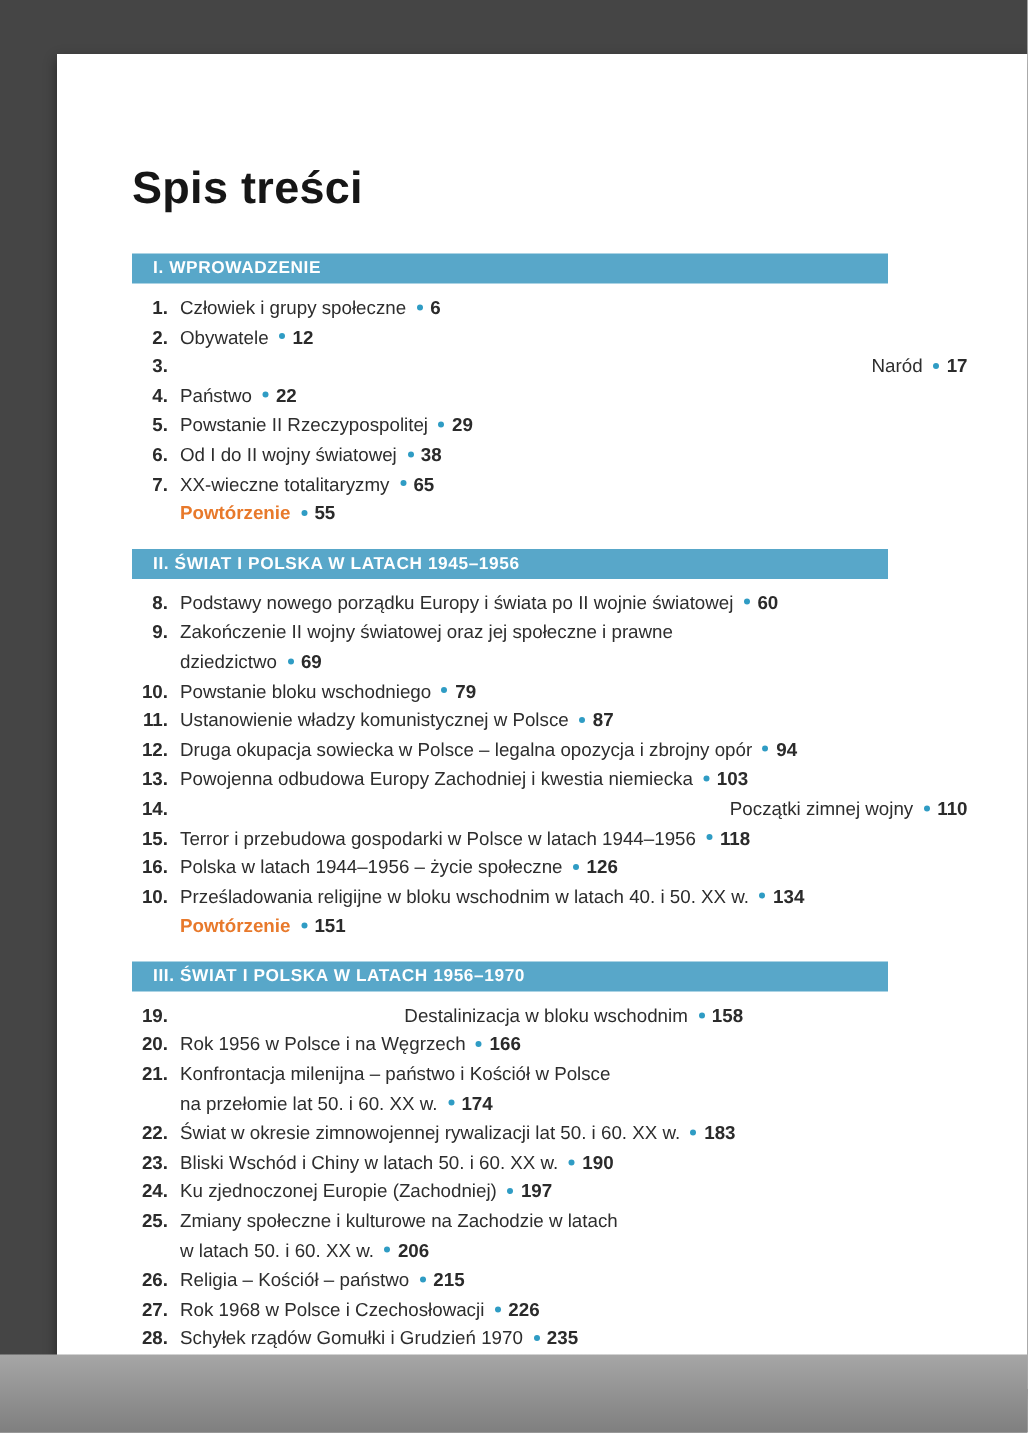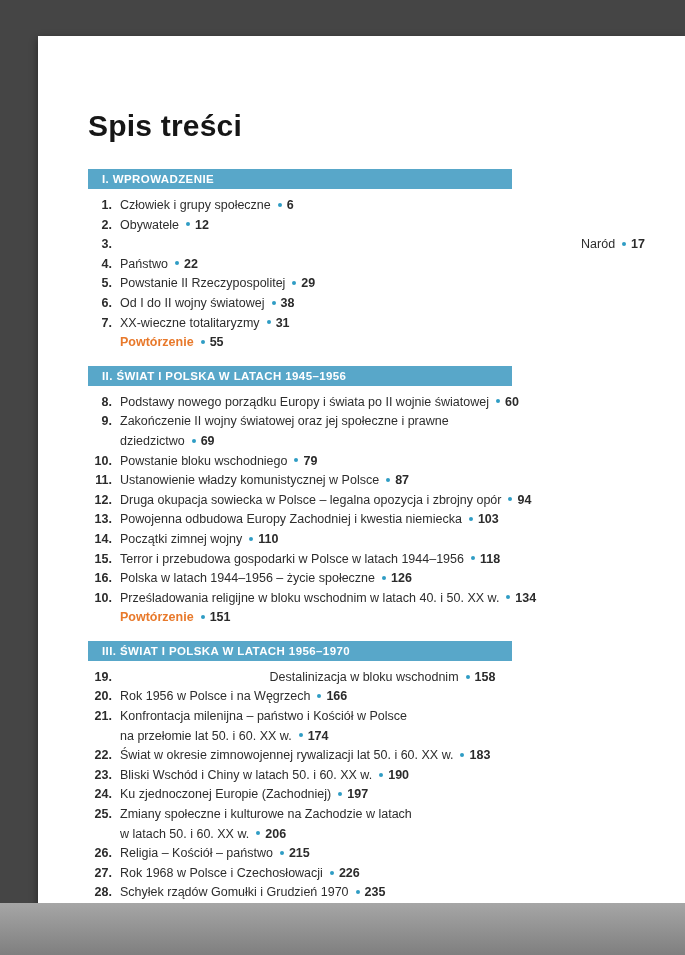--- a/index.html
+++ b/index.html
@@ -19,21 +19,21 @@
     box-sizing:border-box;
     padding:73px 40px 0 50px;
     margin-top:23px;
   }
   .title{
     font-size:30px;font-weight:700;color:#161616;letter-spacing:.2px;
     margin:0 0 26px 0;
   }
   .section{margin-bottom:13px;}
   .bar{
-    width:424px;box-sizing:border-box;
+    width:504px;box-sizing:border-box;
     color:#ffffff;font-size:11.5px;font-weight:700;letter-spacing:.4px;
     padding:4px 0 4px 14px;margin-bottom:7px;
   }
   .row{
     display:flex;align-items:flex-start;
     font-size:12.5px;line-height:19.6px;color:#2d2d2d;
   }
   .num{
     width:24px;flex:0 0 24px;text-align:right;font-weight:700;
     padding-right:8px;color:#2b2b2b;
@@ -89,21 +89,21 @@
         </div>
         <div class="row">
           <span class="num">6.</span>
           <span class="body">
             <span class="line" style="display: block;">Od I do II wojny światowej<span class="dot" style="background: rgb(47, 156, 196);"></span><span class="pg">38</span></span>
           </span>
         </div>
         <div class="row">
           <span class="num">7.</span>
           <span class="body">
-            <span class="line" style="display: block;">XX-wieczne totalitaryzmy<span class="dot" style="background: rgb(47, 156, 196);"></span><span class="pg">31</span></span>
+            <span class="line" style="display: block;">XX-wieczne totalitaryzmy<span class="dot" style="background: rgb(47, 156, 196);"></span><span class="pg">65</span></span>
           </span>
         </div>
         <div class="row">
           <span class="num"></span>
           <span class="body"><span class="line"><span class="review-label" style="color: rgb(232, 121, 43);">Powtórzenie</span><span class="dot" style="background: rgb(47, 156, 196);"></span><span class="pg">55</span></span></span>
         </div>
       </div>
       <div class="section">
         <div class="bar" style="background: rgb(88, 167, 201);">II.  ŚWIAT I POLSKA W LATACH 1945–1956</div>
         <div class="row">
@@ -139,21 +139,21 @@
         </div>
         <div class="row">
           <span class="num">13.</span>
           <span class="body">
             <span class="line" style="display: block;">Powojenna odbudowa Europy Zachodniej i kwestia niemiecka<span class="dot" style="background: rgb(47, 156, 196);"></span><span class="pg">103</span></span>
           </span>
         </div>
         <div class="row">
           <span class="num">14.</span>
           <span class="body">
-            <span class="line" style="display: block;">Początki zimnej wojny<span class="dot" style="background: rgb(47, 156, 196);"></span><span class="pg">110</span></span>
+            <span class="line" style="display: block; text-align: right;">Początki zimnej wojny<span class="dot" style="background: rgb(47, 156, 196);"></span><span class="pg">110</span></span>
           </span>
         </div>
         <div class="row">
           <span class="num">15.</span>
           <span class="body">
             <span class="line" style="display: block;">Terror i przebudowa gospodarki w Polsce w latach 1944–1956<span class="dot" style="background: rgb(47, 156, 196);"></span><span class="pg">118</span></span>
           </span>
         </div>
         <div class="row">
           <span class="num">16.</span>

